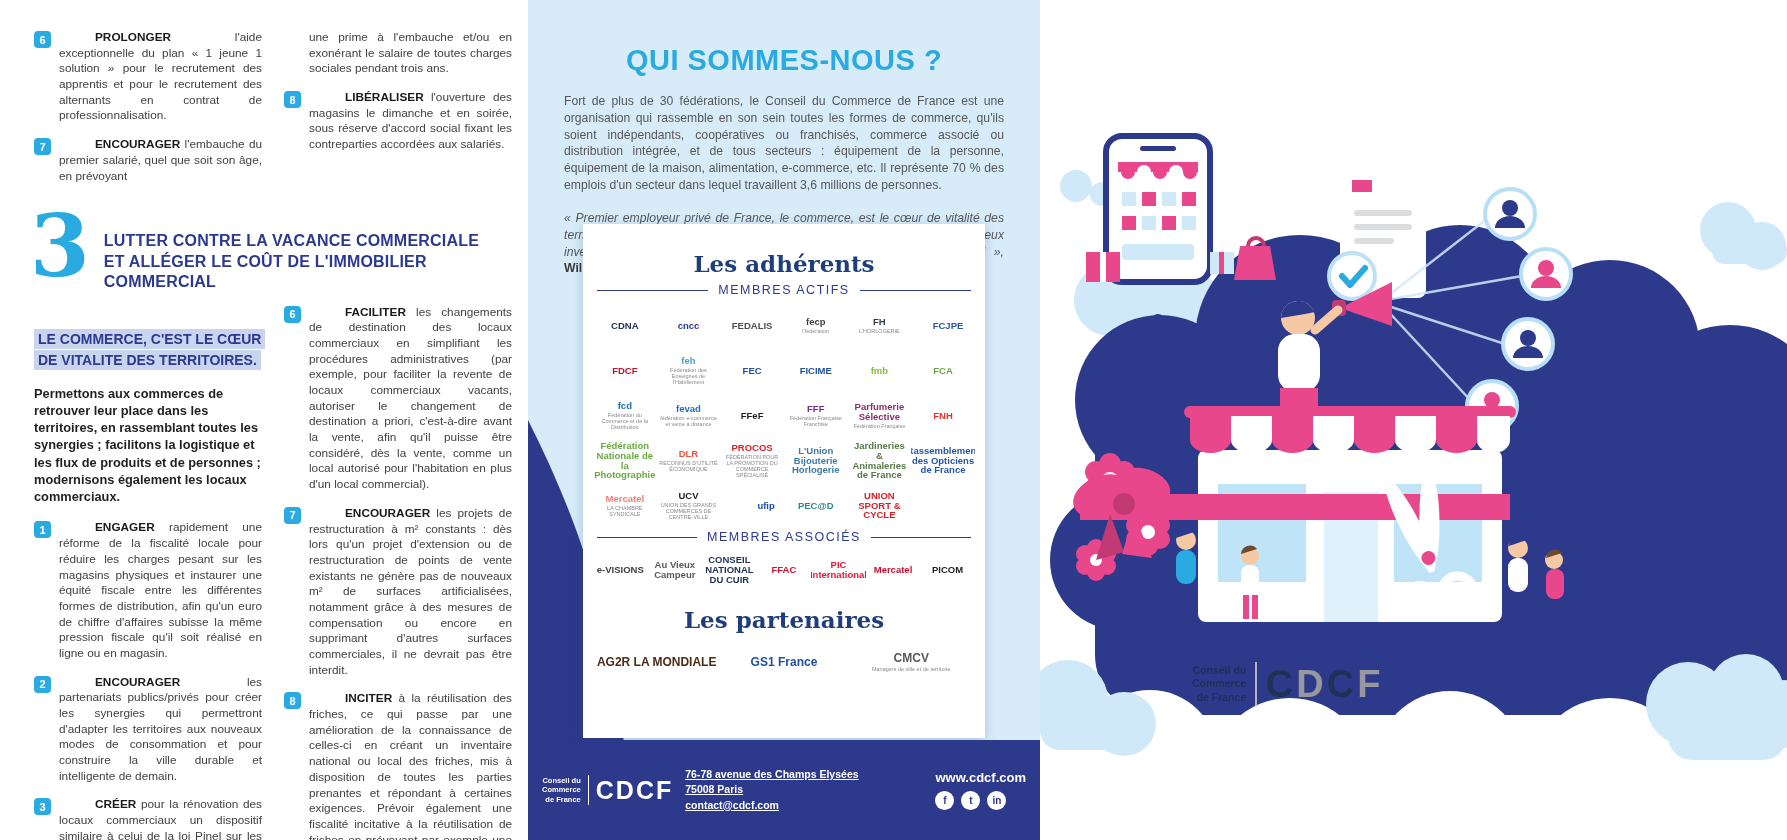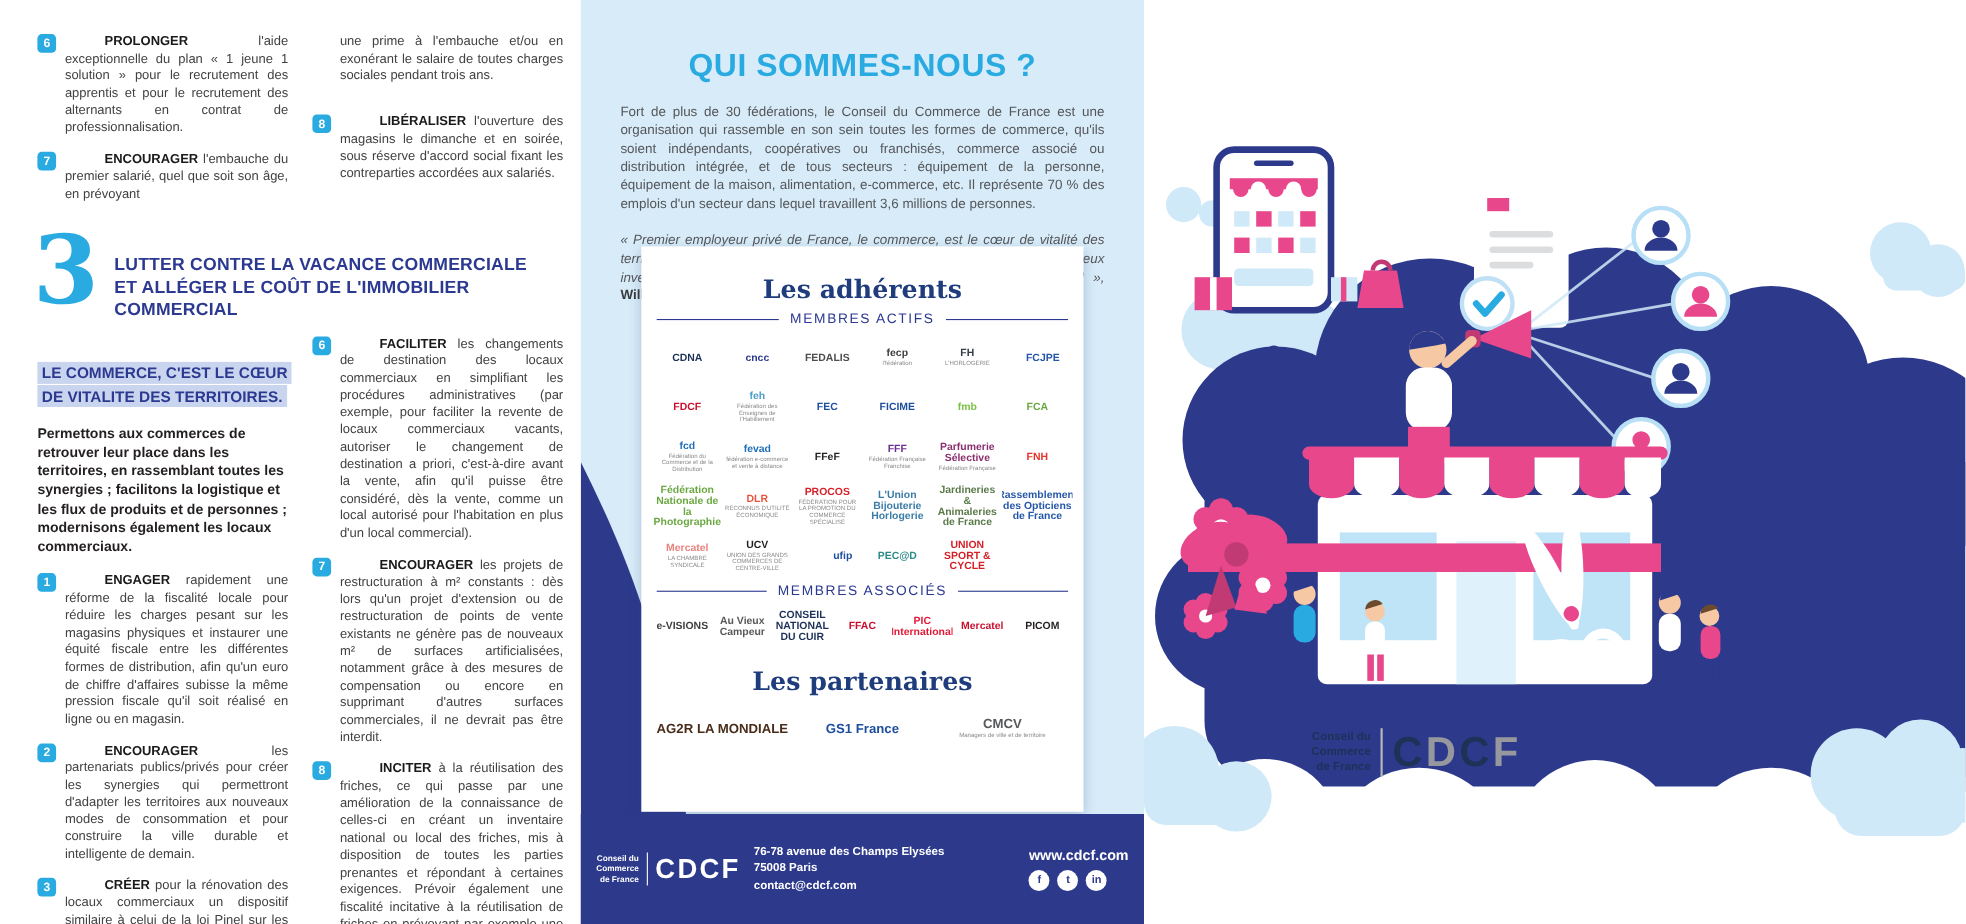--- a/index.html
+++ b/index.html
@@ -7,21 +7,21 @@
        font-family:"Liberation Sans",sans-serif;color:#414042;}
   
   .panel-left{position:absolute;left:0;top:0;width:528px;height:840px;background:#fff;}
   .top-grid{display:flex;gap:22px;padding:30px 8px 0 34px;}
   .tcol{width:228px;}
   .item{display:flex;gap:8px;margin-bottom:13px;}
   .badge{flex:0 0 auto;width:17px;height:17px;background:#29abe2;border-radius:4px;color:#fff;
          font-weight:bold;font-size:11px;display:flex;align-items:center;justify-content:center;margin-top:1px;}
   .itext{font-size:11.8px;line-height:1.33;color:#414042;text-align:justify;}
   .itext b{color:#1a1a1a;padding-left:36px;}
-  .cont{margin-left:25px;margin-bottom:26px;}
+  .cont{margin-left:25px;margin-bottom:13px;}
   .sec3-head{display:flex;align-items:flex-start;gap:14px;padding:8px 8px 6px 30px;}
   .big3{font-family:"DejaVu Serif",serif;font-weight:bold;color:#29abe2;font-size:86px;line-height:0.82;margin-top:6px;}
   .sec3-title{color:#2b3990;font-weight:bold;font-size:16px;line-height:1.28;margin-top:26px;letter-spacing:0.2px;}
   .cols{display:flex;gap:22px;padding:6px 8px 0 34px;}
   .hl-wrap{margin-bottom:14px;margin-top:24px;}
   .hl{background:#c9d5ee;color:#2b3990;font-weight:bold;font-size:14px;line-height:1.5;
       padding:2px 4px;display:inline;-webkit-box-decoration-break:clone;box-decoration-break:clone;}
   .intro{font-weight:bold;color:#231f20;font-size:12.8px;line-height:1.35;margin-bottom:15px;}
   
   .panel-mid{position:absolute;left:528px;top:0;width:512px;height:840px;background:#d7ecf8;}
@@ -42,21 +42,21 @@
   .lcell.pt{width:33.33%;height:46px;}
   .llabel{font-weight:bold;font-size:9.5px;line-height:1.05;}
   .lcell.pt .llabel{font-size:12px;}
   .lsub{font-size:5.5px;color:#8a8a8a;line-height:1.1;margin-top:1px;}
   .mid-footer{position:absolute;left:0;bottom:0;width:100%;height:100px;background:#2d3a8c;color:#fff;
               display:flex;align-items:center;box-sizing:border-box;padding:0 14px;gap:12px;z-index:3;}
   .f-logo{display:flex;align-items:center;gap:7px;}
   .f-logo-small{font-size:7.5px;font-weight:bold;text-align:right;line-height:1.25;}
   .f-bar{width:1px;height:30px;background:#fff;}
   .f-logo-big{font-size:25px;font-weight:bold;letter-spacing:2px;}
-  .f-addr{font-size:10.5px;font-weight:bold;line-height:1.45;flex:1;}
+  .f-addr{font-size:10.5px;font-weight:bold;line-height:1.45;flex:1;text-decoration:underline;}
   .f-right{text-align:left;}
   .f-web{font-size:13px;font-weight:bold;margin-bottom:6px;}
   .socials{display:flex;gap:7px;}
   .soc{width:19px;height:19px;border-radius:50%;background:#fff;color:#2d3a8c;font-weight:bold;font-size:10px;
        display:flex;align-items:center;justify-content:center;cursor:pointer;}
   
   .panel-right{position:absolute;left:1040px;top:0;width:747px;height:840px;background:#fff;overflow:hidden;}
   .cover-title{position:absolute;left:140px;top:40px;width:490px;text-align:center;z-index:2;}
   .ct1{color:#1d3158;font-size:25px;letter-spacing:3px;font-weight:500;margin-bottom:4px;}
   .ct2{color:#29abe2;font-size:41px;font-weight:bold;line-height:1.04;letter-spacing:0.5px;}

